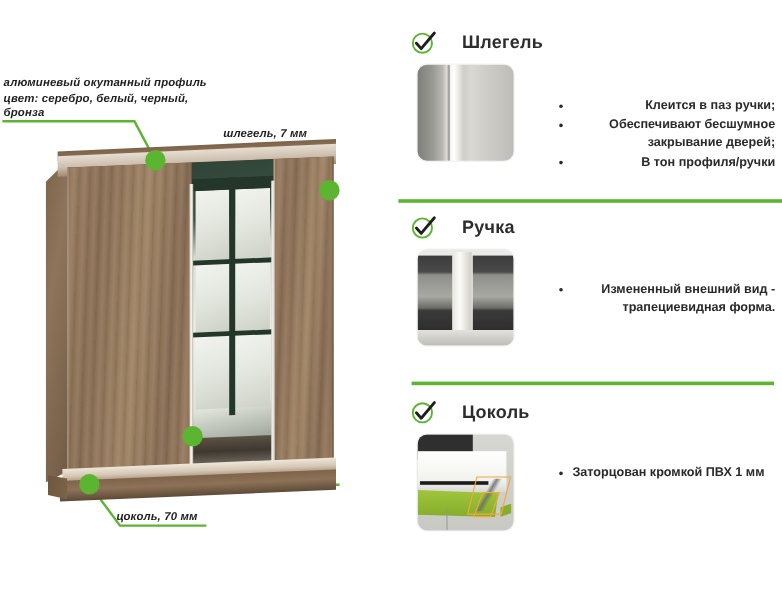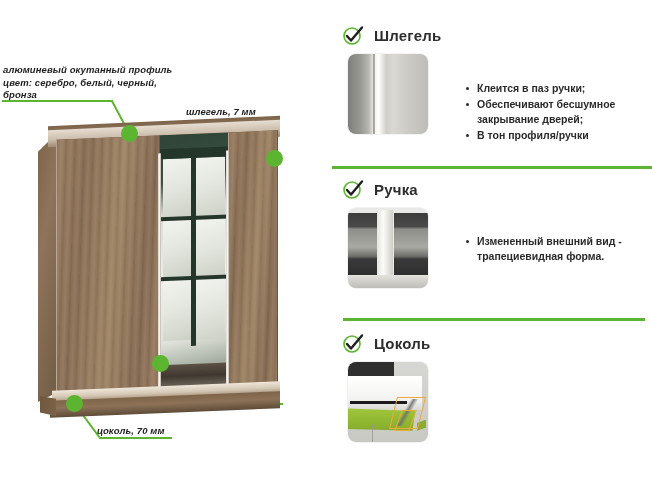--- a/index.html
+++ b/index.html
@@ -174,37 +174,38 @@
     left: 0;
     width: 322px;
   }
   #section-shlegel { top: 22px;  height: 140px; }
   #section-ruchka  { top: 176px; height: 137px; }
   #section-tsokol  { top: 330px; height: 140px; }
 
   .section-header {
     display: flex;
     align-items: center;
-    gap: 10px;
+    gap: 21px;
     padding-left: 12px;
     height: 26px;
   }
   .check-icon { position: relative; width: 22px; height: 22px; flex: 0 0 22px; }
   .section-title {
     font-size: 15px;
     font-weight: bold;
     color: #2d2d2d;
     letter-spacing: 0.2px;
   }
 
   .section-body {
     display: flex;
     align-items: flex-start;
     padding-left: 18px;
     margin-top: 6px;
+    text-align: right;
   }
   .thumb {
     width: 80px; height: 80px;
     border-radius: 8px;
     flex: 0 0 80px;
     overflow: hidden;
     position: relative;
     box-shadow: 0 0 0 1px rgba(0,0,0,0.05);
   }
   .bullets {
@@ -432,17 +433,18 @@
         <div id="tt-body"></div>
         <div id="tt-slot"></div>
         <div id="tt-green"></div>
         <div id="tt-rail"></div>
         <div id="tt-green2"></div>
         <div class="tt-anno" id="tt-anno1"></div>
         <div class="tt-anno" id="tt-anno2"></div>
         <div id="tt-tile"></div>
       </div>
       <ul class="bullets" id="bullets-tsokol">
+        <li>Заторцован кромкой ПВХ 1 мм</li>
       </ul>
     </div>
   </div>
 
 </div>
 
 </body></html>

